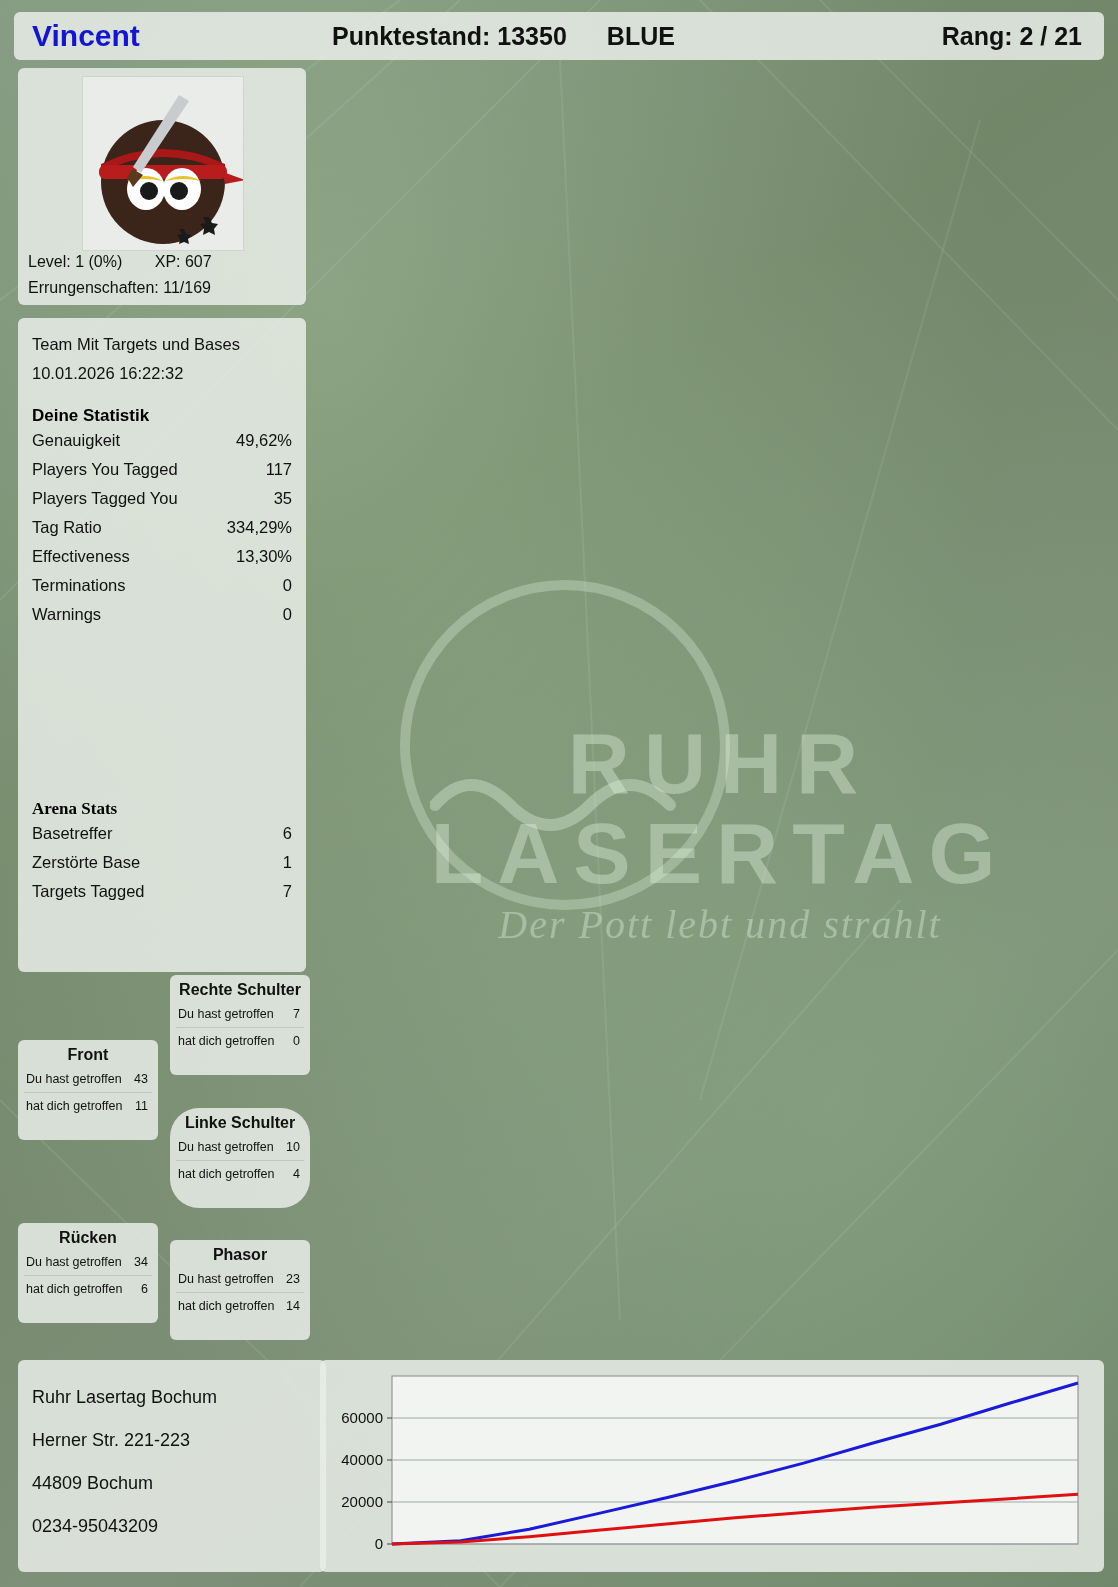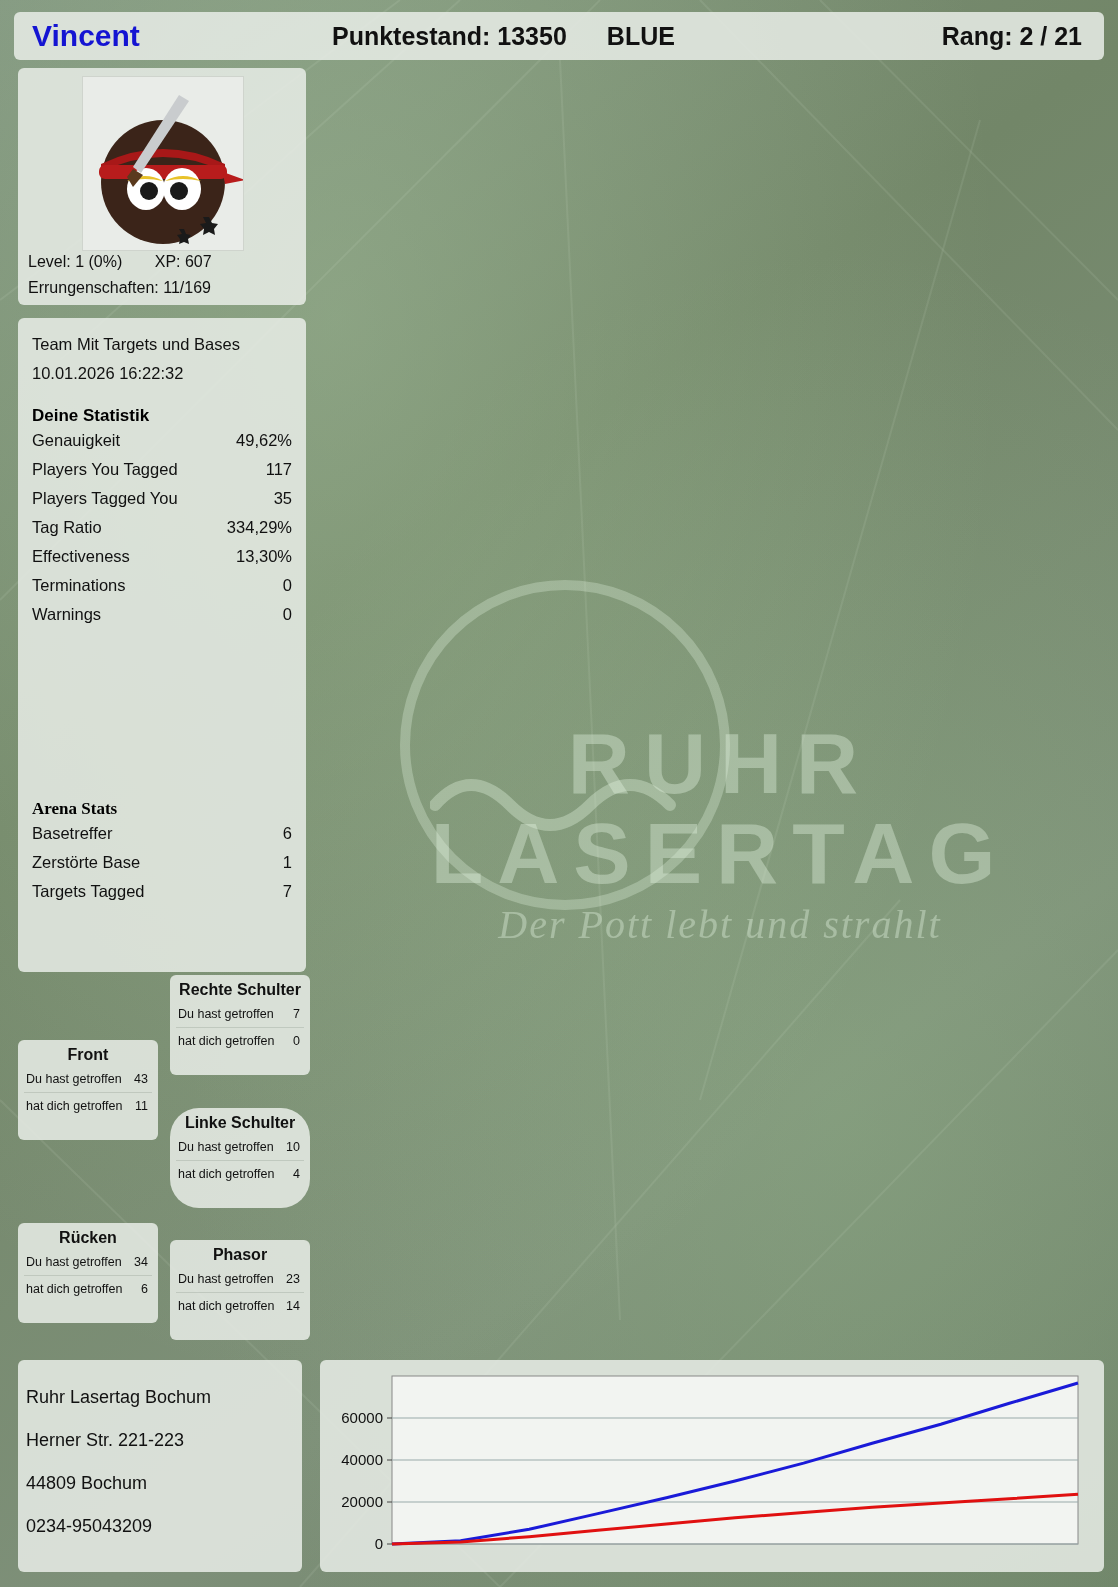--- a/index.html
+++ b/index.html
@@ -70,21 +70,21 @@
   .bp-row { display:flex; justify-content:space-between; font-size:12.5px; color:#111; padding:4px 10px 4px 8px; }
   .bp-sep { height:1px; background:rgba(120,130,120,.25); margin:2px 6px; }
 
   #bp-front { left:18px; top:1040px; width:140px; height:100px; }
   #bp-back  { left:18px; top:1175px; width:140px; height:100px;margin-top:48px; }
   #bp-rs    { left:170px; top:975px; width:140px; height:100px; }
   #bp-ls    { left:170px; top:1108px; width:140px; height:100px;border-radius:29px; }
   #bp-ph    { left:170px; top:1240px; width:140px; height:100px; }
 
   
-  #address { left:18px; top:1360px; width:284px; height:212px; padding:16px 8px; }
+  #address { left:18px; top:1360px; width:308px; height:212px; padding:16px 14px; }
   #address div { font-size:18px; color:#111; line-height:43px; }
 
   
   #scoreboard { left:320px; top:68px; width:784px; height:1280px; background:rgba(226,232,224,.55); border-radius:6px; }
   .sb-head { display:flex; font-weight:bold; font-size:16px; color:#111; padding:10px 0 4px 0; }
   .sb-head .a { margin-left:10px; width:300px; }
   .sb-head .b { width:300px; }
 
   .teamline { display:flex; justify-content:space-between; padding:2px 14px 0 10px; }
   .teamline .tname { font-size:20px; font-weight:bold; }

